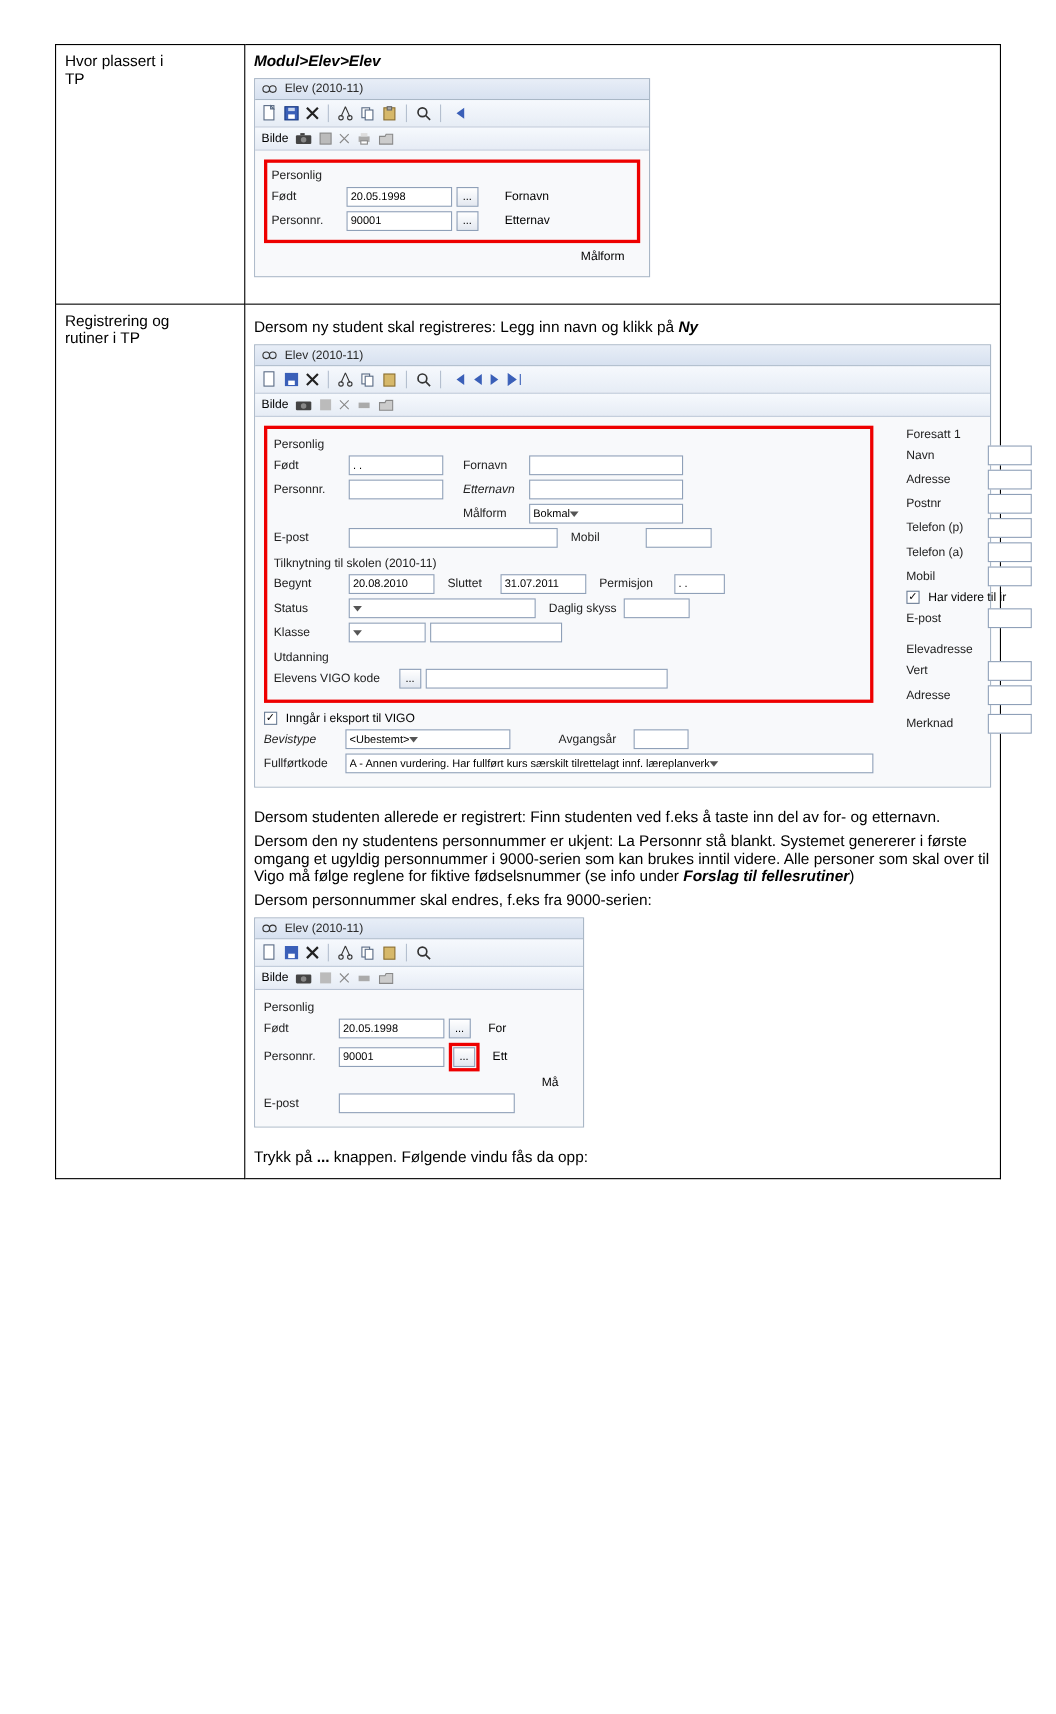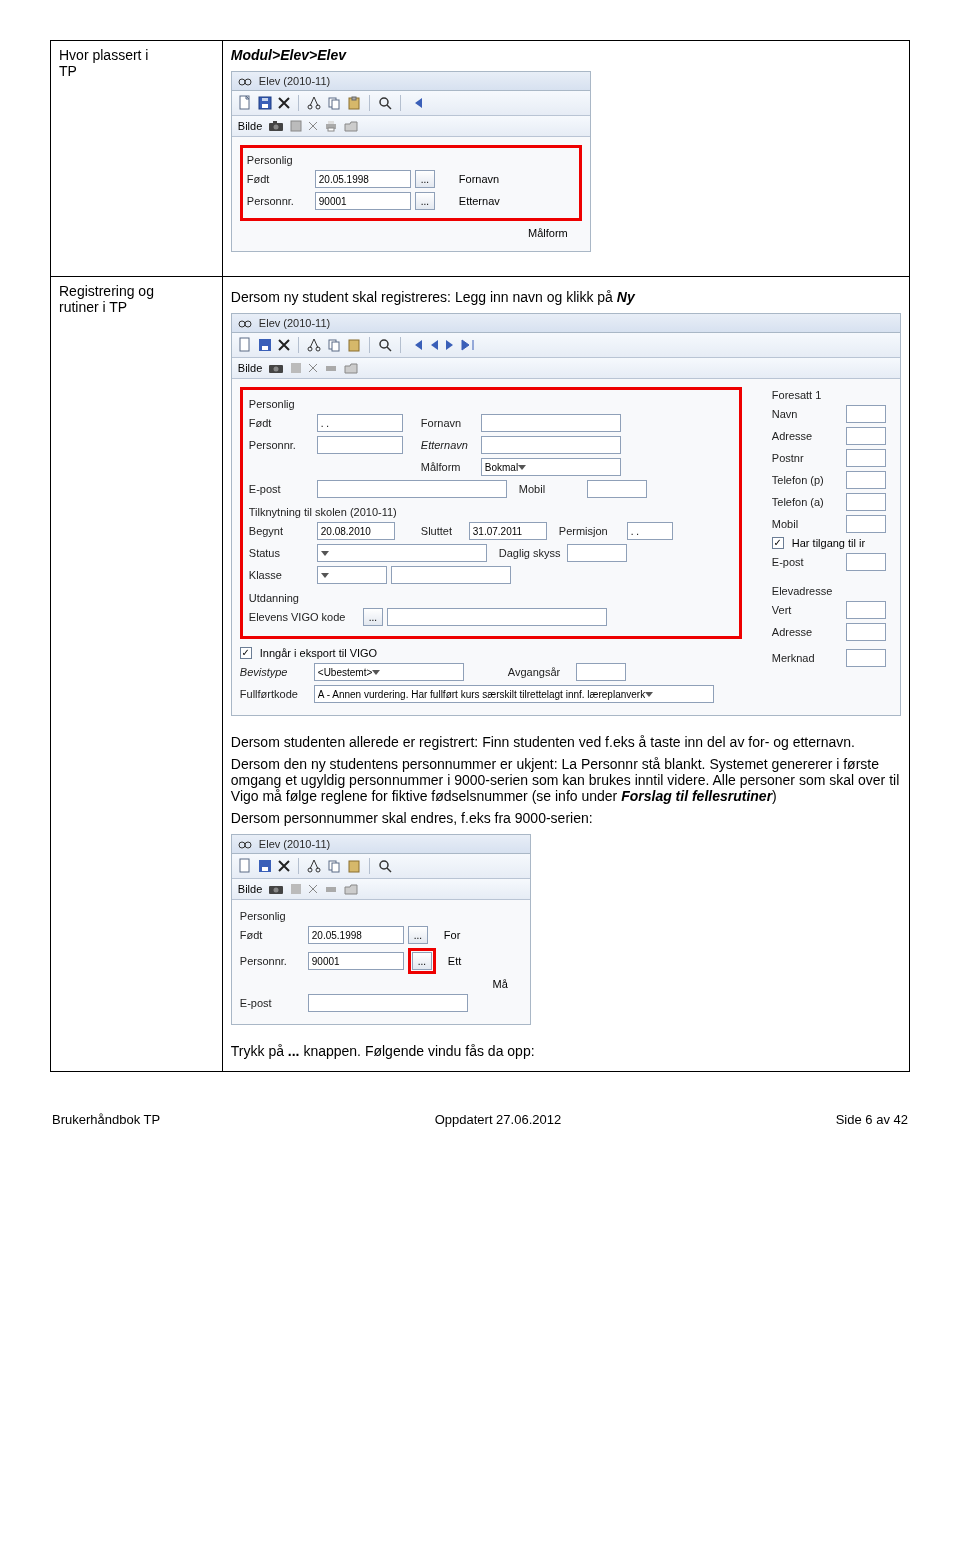--- a/index.html
+++ b/index.html
@@ -253,21 +253,21 @@
                 <div class="field-row">
                   <label>E-post</label>
                   <input style="width: 190px;">
                   <label style="margin-left:8px;">Mobil</label>
                   <input style="width: 60px;">
                 </div>
                 <div class="grouphdr" style="margin-top:8px;">Tilknytning til skolen (2010-11)</div>
                 <div class="field-row">
                   <label>Begynt</label>
                   <input style="width: 78px;" value="20.08.2010">
-                  <label style="width:44px; margin-left:22px;">Sluttet</label>
+                  <label style="width:44px; margin-left:8px;">Sluttet</label>
                   <input style="width: 78px;" value="31.07.2011">
                   <label style="margin-left:8px;">Permisjon</label>
                   <input style="width: 46px;" value=". .">
                 </div>
                 <div class="field-row">
                   <label>Status</label>
                   <div class="combo" style="width:170px;">
                           <span></span>
                           <span class="arrow"></span>
                         </div>
@@ -297,21 +297,21 @@
                 <label style="width:70px;font-style:italic;">Bevistype</label>
                 <div class="combo" style="width:150px;">
                         <span>&lt;Ubestemt&gt;</span>
                         <span class="arrow"></span>
                       </div>
                 <label style="margin-left:40px;">Avgangsår</label>
                 <input style="width: 50px;">
               </div>
               <div class="field-row">
                 <label style="width:70px;">Fullførtkode</label>
-                <div class="combo" style="width:400px;">
+                <div class="combo" style="width:480px;">
                         <span style="white-space:nowrap; overflow:hidden;">A - Annen vurdering. Har fullført kurs særskilt tilrettelagt innf. læreplanverk</span>
                         <span class="arrow"></span>
                       </div>
               </div>
             </div>
 
             <div class="rcol">
               <div class="grouphdr">Foresatt 1</div>
               <div class="field-row">
                       <label>Navn</label>
@@ -332,21 +332,21 @@
               <div class="field-row">
                       <label>Telefon (a)</label>
                       <input style="">
                     </div>
               <div class="field-row">
                       <label>Mobil</label>
                       <input style="">
                     </div>
               <div class="field-row">
                       <span class="checkbox">✓</span>
-                      <span>Har tilgang til ir</span>
+                      <span>Har videre til ir</span>
                     </div>
               <div class="field-row">
                       <label>E-post</label>
                       <input style="">
                     </div>
               <div class="grouphdr" style="margin-top:14px;">Elevadresse</div>
               <div class="field-row">
                       <label>Vert</label>
                       <input style="">
                     </div>
@@ -451,19 +451,14 @@
       </div>
 
       <p>
         <span>Trykk på </span><b>...</b><span> knappen. Følgende vindu fås da opp:</span>
       </p>
     </td>
   </tr>
 </tbody>
     </table>
 
-<div class="footer">
-  <span>Brukerhåndbok TP</span>
-  <span>Oppdatert  27.06.2012</span>
-  <span>Side 6  av 42</span>
+
 </div>
 
-</div>
-
 </body></html>

